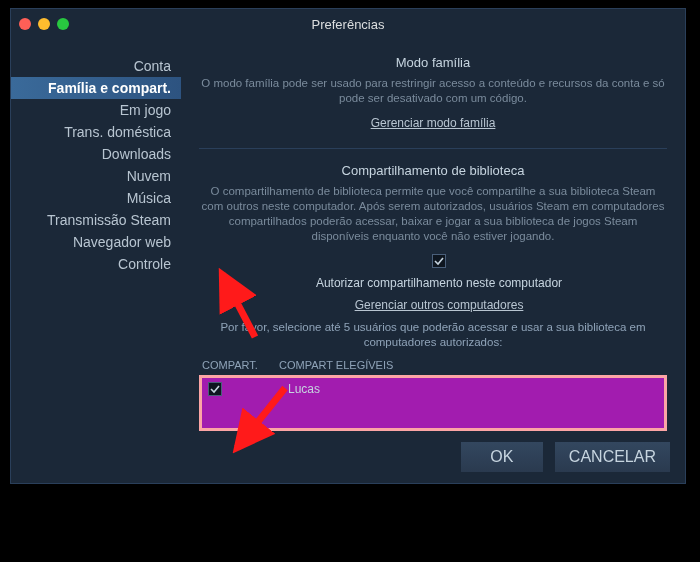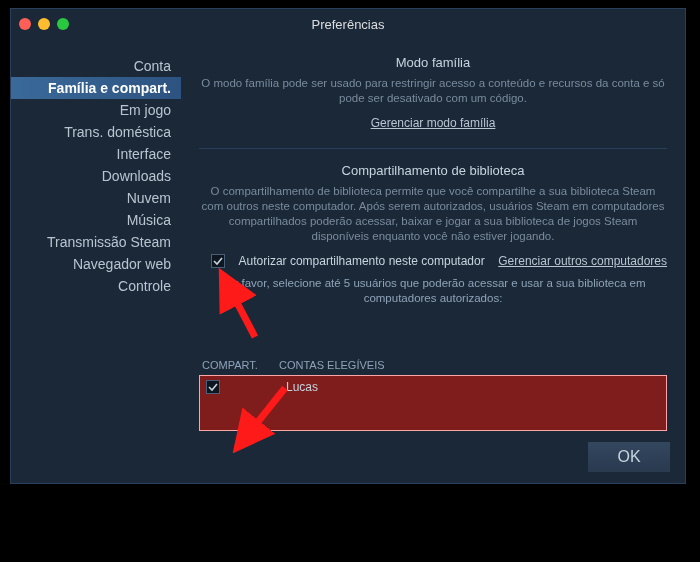--- a/index.html
+++ b/index.html
@@ -94,20 +94,21 @@
 .divider {
   height: 1px;
   background: #2a3f5a;
   margin: 18px 0 14px 0;
 }
 .row-check {
   display: flex;
   align-items: center;
   gap: 8px;
   margin: 10px 0 8px 12px;
+  flex-direction: column;
 }
 .checkbox {
   width: 14px;
   height: 14px;
   border: 1px solid #4a5f7a;
   background: #0e1620;
   display: flex;
   align-items: center;
   justify-content: center;
   cursor: pointer;
@@ -139,22 +140,22 @@
 }
 .accounts-header {
   display: flex;
   gap: 18px;
   font-size: 11px;
   color: #8fa3b8;
   padding: 4px 0;
 }
 .col1 { width: 62px; }
 .accounts-list {
-  background: #7f1d1d;
-  border: 1px solid #fca5a5;
+  background: #a21caf;
+  border: 3px solid #fca5a5;
   height: 56px;
 }
 .account-row {
   display: flex;
   align-items: center;
   gap: 18px;
   padding: 4px 6px;
 }
 .account-row .checkbox { margin-left: 0; }
 .account-name { color: #c6d4df; font-size: 12px; }
@@ -195,21 +196,20 @@
     </div>
     <span>Preferências</span>
   </div>
 
   <div class="body">
     <div class="sidebar">
       <div class="sidebar-item"><span>Conta</span></div>
       <div class="sidebar-item active"><span>Família e compart.</span></div>
       <div class="sidebar-item"><span>Em jogo</span></div>
       <div class="sidebar-item"><span>Trans. doméstica</span></div>
-      <div class="sidebar-item"><span>Interface</span></div>
       <div class="sidebar-item"><span>Downloads</span></div>
       <div class="sidebar-item"><span>Nuvem</span></div>
       <div class="sidebar-item"><span>Música</span></div>
       <div class="sidebar-item"><span>Transmissão Steam</span></div>
       <div class="sidebar-item"><span>Navegador web</span></div>
       <div class="sidebar-item"><span>Controle</span></div>
     </div>
 
     <div class="content">
       <div class="section-title">Modo família</div>
@@ -229,40 +229,41 @@
         </div>
         <span class="check-label">Autorizar compartilhamento neste computador</span>
         <span class="manage-link">Gerenciar outros computadores</span>
       </div>
 
       <div class="hint">Por favor, selecione até 5 usuários que poderão acessar e usar a sua biblioteca em computadores autorizados:</div>
 
       <div class="accounts-area">
         <div class="accounts-header">
           <span class="col1">COMPART.</span>
-          <span>CONTAS ELEGÍVEIS</span>
+          <span>COMPART ELEGÍVEIS</span>
         </div>
         <div class="accounts-list">
           <div class="account-row">
             <div class="col1" style="display:flex;align-items:center">
               <div class="checkbox">
                 <svg viewBox="0 0 10 10">
                     <path d="M1 5 L4 8 L9 2" stroke="#c6d4df" stroke-width="1.6" fill="none"></path>
                   </svg>
               </div>
             </div>
             <span class="account-name">Lucas</span>
           </div>
         </div>
       </div>
     </div>
   </div>
 
   <div class="footer">
     <div class="btn">OK</div>
+    <div class="btn">CANCELAR</div>
   </div>
 </div>
 
 <svg class="arrow" style="left:210px; top:262px;" width="60" height="80" viewBox="0 0 60 80">
   <defs>
       <marker id="ah1" markerWidth="6" markerHeight="6" refX="5" refY="3" orient="auto">
         <path d="M0,0 L6,3 L0,6 Z" fill="#ff1a1a"></path>
       </marker>
     </defs>
   <path d="M45 75 L12 12" stroke="#ff1a1a" stroke-width="7" fill="none" marker-end="url(#ah1)"></path>

